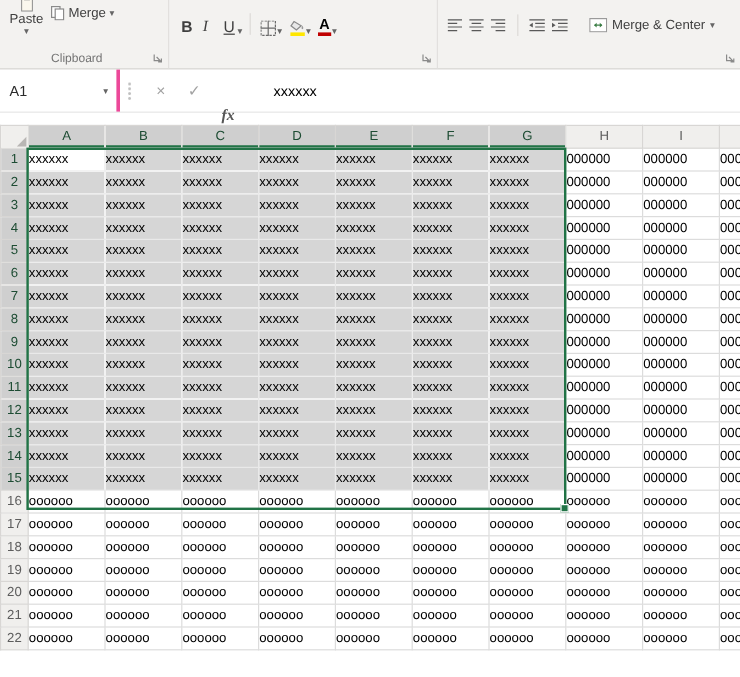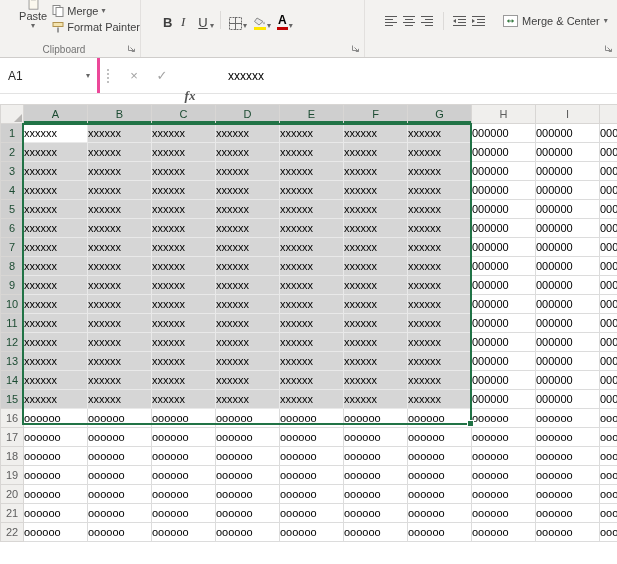--- a/index.html
+++ b/index.html
@@ -1,21 +1,21 @@
 <!DOCTYPE html>
 <html style="--accent: #217346; --sel-fill: #d6d6d6; --fill-swatch: #ffe600; --font-swatch: #c00000;"><head>
 <meta charset="utf-8">
 <style>
   * { margin:0; padding:0; box-sizing:border-box; }
   html,body { width:617px; height:564px; overflow:hidden; background:#fff;
               font-family:"Liberation Sans",sans-serif; }
 
   
   .ribbon { height:58px; background:#f3f2f0; border-bottom:1px solid #cfcdcb; display:flex; }
-  .rgroup { position:relative; height:100%; border-right:1px solid #e2e0de;padding-left:12px; }
+  .rgroup { position:relative; height:100%; border-right:1px solid #e2e0de; }
   .rgroup-label { position:absolute; bottom:2px; left:0; right:12px; text-align:center;
                   font-size:10px; color:#737373; }
   .launcher { position:absolute; bottom:3px; right:3px; width:10px; height:10px; cursor:pointer; }
 
   .g-clip { width:141px; }
   .clip-content { display:flex; padding-left:2px; }
   .paste-btn { width:40px; display:flex; flex-direction:column; align-items:center; cursor:pointer; }
   .paste-btn svg { display:block; margin-top:-3px; }
   .paste-label { font-size:11px; color:#3f3f3f; }
   .caret { font-size:8px; color:#666; line-height:1; }
@@ -106,29 +106,20 @@
           <div class="mini-btn">
             <span>
               <svg width="12" height="12" viewBox="0 0 12 12">
                 <rect x="1" y="0.5" width="7" height="9" fill="#fff" stroke="#8a8a8a"></rect>
                 <rect x="4" y="2.5" width="7" height="9" fill="#fff" stroke="#8a8a8a"></rect>
               </svg>
             </span>
             <span>Merge</span>
             <span class="caret">▾</span>
           </div>
-          <div class="mini-btn">
-            <span>
-              <svg width="12" height="12" viewBox="0 0 12 12">
-                <rect x="1" y="1.5" width="10" height="4" fill="#f3e3ae" stroke="#b2924e"></rect>
-                <rect x="5" y="6.5" width="2" height="5" fill="#9a9a9a"></rect>
-              </svg>
-            </span>
-            <span>Format Painter</span>
-          </div>
         </div>
       </div>
       <div class="rgroup-label">Clipboard</div>
       <span class="launcher">
         <svg width="9" height="9" viewBox="0 0 9 9">
             <path d="M1.5 1.5v5h5M3.5 3.5l4 4M7.5 4.8V7.5H4.8" fill="none" stroke="#8a8a8a"></path>
           </svg>
       </span>
     </div>
 

